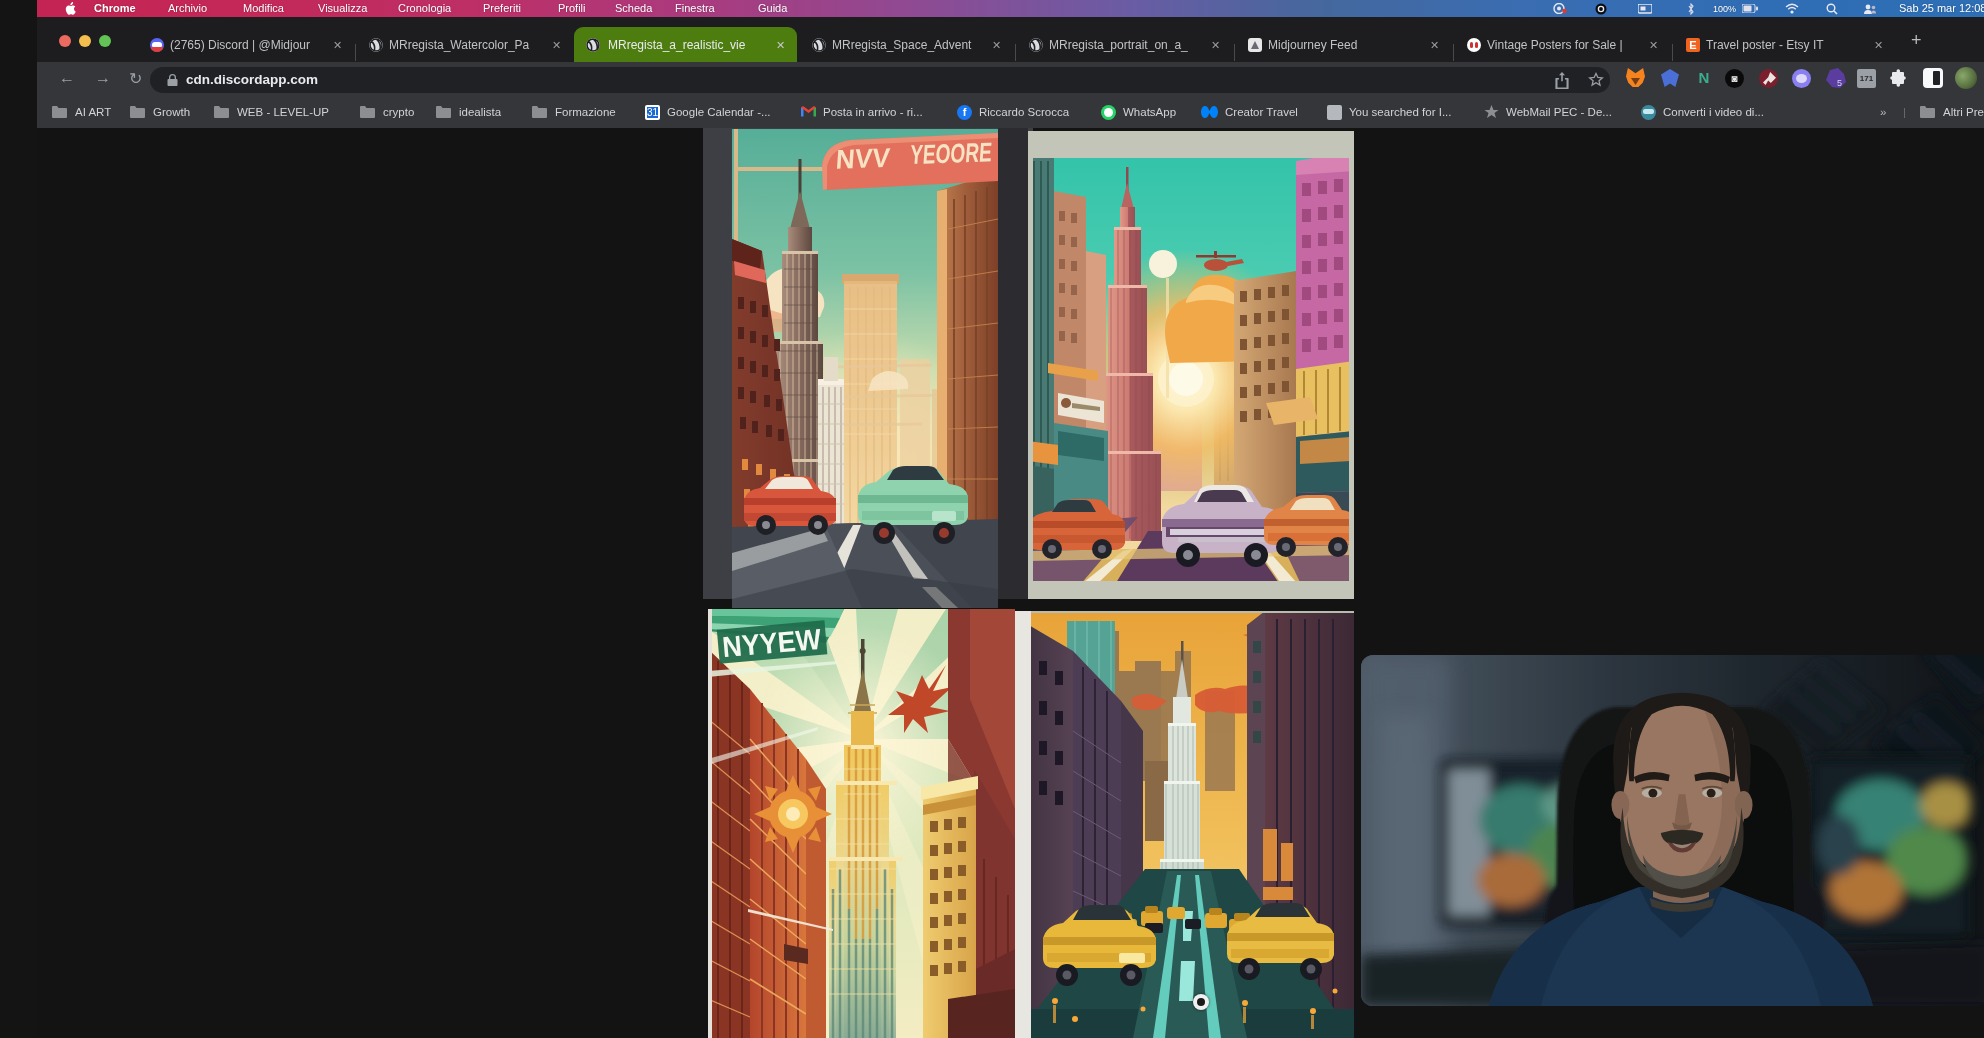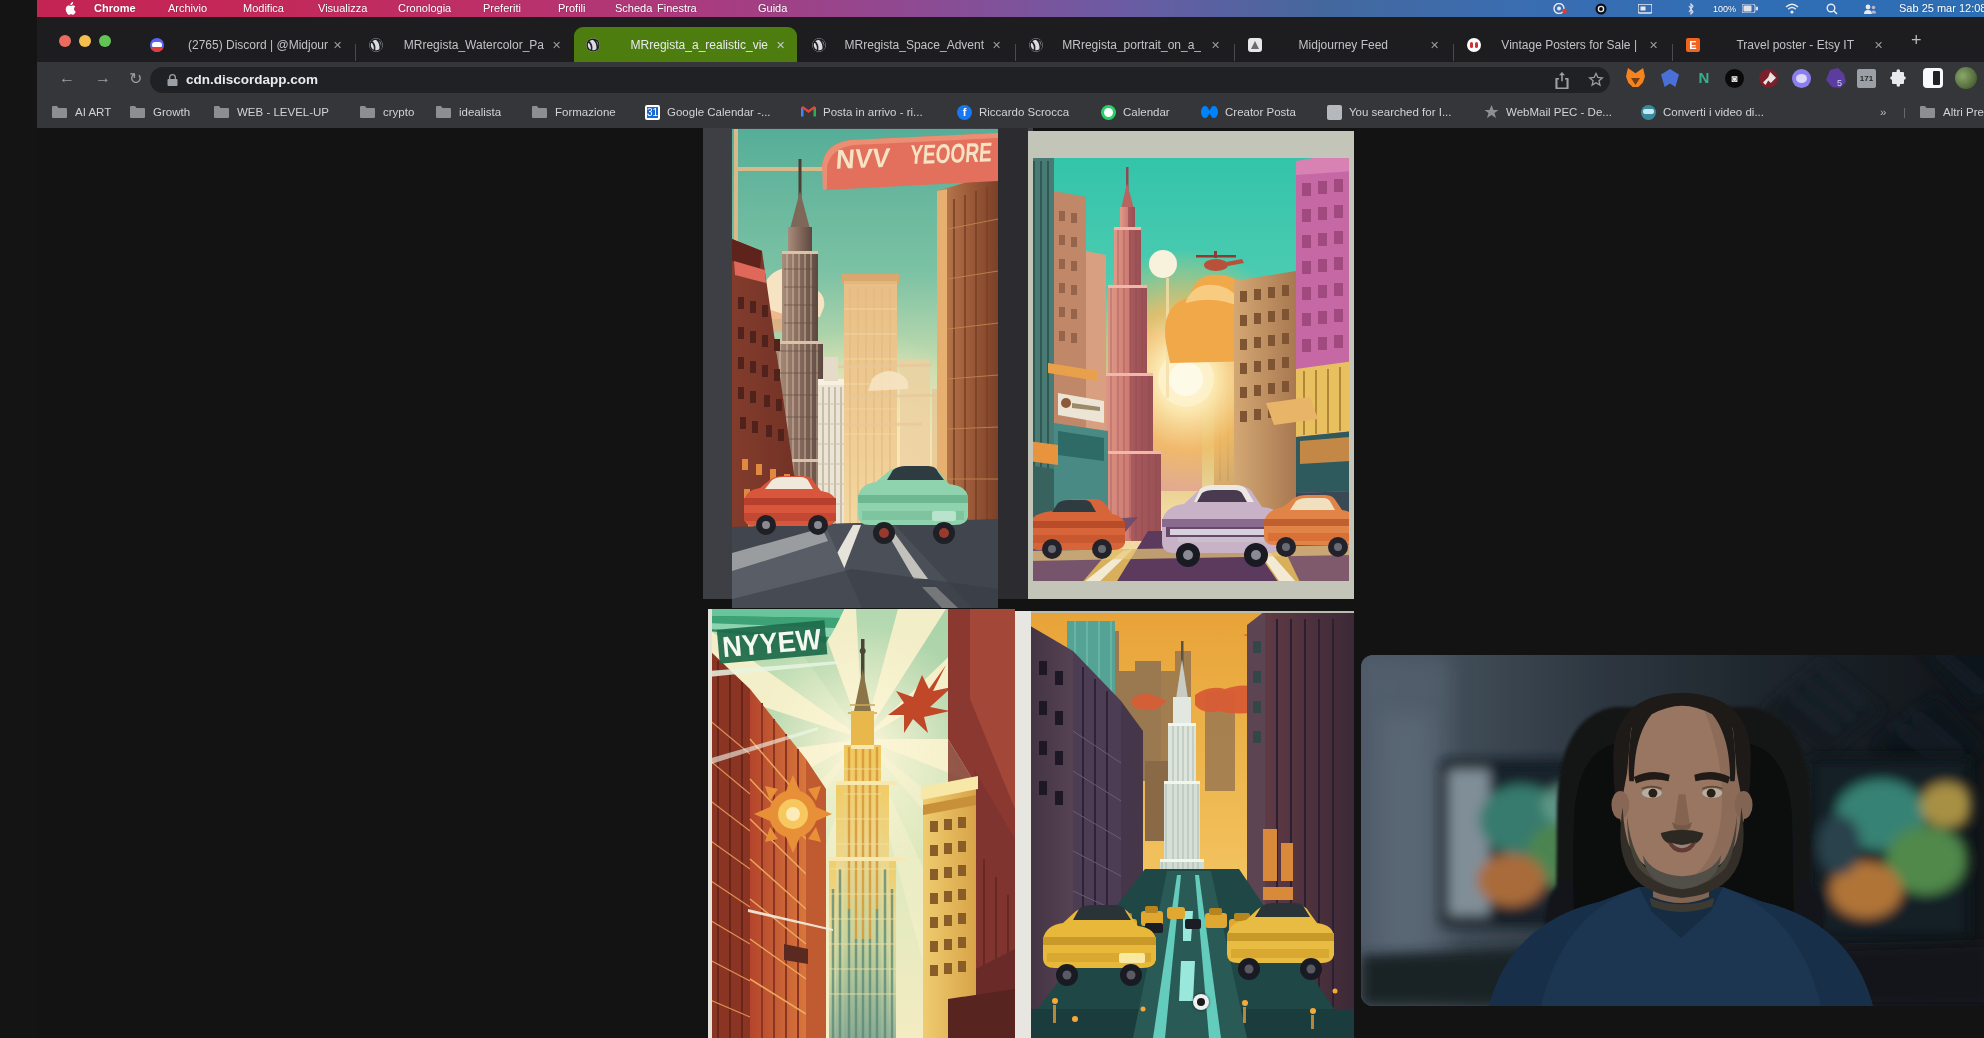--- a/index.html
+++ b/index.html
@@ -11,21 +11,21 @@
   
   #menubar { left:0; top:0; width:1984px; height:17px;
     background:linear-gradient(90deg,#c32453 0%,#c42858 10%,#bd2f66 22%,#ab3a7e 33%,#8f4a92 44%,#6a5ca4 55%,#44689e 65%,#3a6db2 75%,#2f6db4 88%,#2d6fb6 100%);
     color:#fff; font-size:11px; }
   #menubar .mi { position:absolute; top:2px; white-space:nowrap; text-shadow:0 0 2px rgba(0,0,0,.25); }
 
   
   #tabbar { left:0; top:17px; width:1984px; height:45px; background:#1d1d1f; }
   .tl { position:absolute; top:18px; width:12px; height:12px; border-radius:50%; }
   .tab { position:absolute; top:10px; height:35px; color:#c0c2c5; font-size:12px; }
-  .tab .ttl { position:absolute; left:30px; top:11px; white-space:nowrap; overflow:hidden;text-align:right; }
+  .tab .ttl { position:absolute; left:30px; top:11px; white-space:nowrap; overflow:hidden; }
   .tab .tx { position:absolute; top:12px; font-size:11px; color:#9a9da1; }
   .tabsep { position:absolute; top:27px; width:1px; height:17px; background:#4a4a4d; }
   .tico { position:absolute; top:11px; width:14px; height:14px; border-radius:50%; }
 
   
   #urlbar { left:0; top:62px; width:1984px; height:35px; background:#35363a; }
   #urlpill { position:absolute; left:113px; top:5px; width:1460px; height:26px; border-radius:13px; background:#202124; }
   .navic { position:absolute; top:7px; color:#9aa0a6; font-size:16px; }
 
   
@@ -46,21 +46,21 @@
         <path d="M8.4 2.2c.5-.6.8-1.4.7-2.2-.7 0-1.5.5-2 1.1-.4.5-.8 1.3-.7 2.1.8.1 1.5-.4 2-1zM10 6.9c0-1.5 1.2-2.2 1.3-2.3-.7-1-1.8-1.2-2.2-1.2-.9-.1-1.8.6-2.3.6-.5 0-1.2-.6-2-.5-1 0-2 .6-2.5 1.5-1.1 1.9-.3 4.7.8 6.2.5.8 1.1 1.6 1.9 1.6.8 0 1.1-.5 2-.5s1.2.5 2 .5 1.4-.8 1.9-1.5c.6-.9.8-1.7.8-1.8 0 0-1.6-.6-1.7-2.6z" fill="#fff"></path>
       </svg>
     <span class="mi" style="left:57px;font-weight:bold">Chrome</span>
     <span class="mi" style="left:131px">Archivio</span>
     <span class="mi" style="left:206px">Modifica</span>
     <span class="mi" style="left:281px">Visualizza</span>
     <span class="mi" style="left:361px">Cronologia</span>
     <span class="mi" style="left:446px">Preferiti</span>
     <span class="mi" style="left:521px">Profili</span>
     <span class="mi" style="left:578px">Scheda</span>
-    <span class="mi" style="left:620px">Finestra</span>
+    <span class="mi" style="left:638px">Finestra</span>
     <span class="mi" style="left:721px">Guida</span>
     <svg class="mi" style="left:1516px;top:3px" width="14" height="11" viewBox="0 0 14 11">
         <circle cx="6" cy="5.5" r="5" fill="none" stroke="#e8e8f0" stroke-width="1.4"></circle>
         <circle cx="6" cy="5.5" r="2" fill="#e8e8f0"></circle>
         <circle cx="11.5" cy="8" r="2.3" fill="#e03c2e"></circle>
       </svg>
     <svg class="mi" style="left:1558px;top:3px" width="12" height="12" viewBox="0 0 12 12">
         <circle cx="6" cy="6" r="5.5" fill="#0a0c10"></circle>
         <circle cx="6" cy="6" r="2.6" fill="none" stroke="#e8e8f0" stroke-width="1.4"></circle>
       </svg>
@@ -245,25 +245,25 @@
     <svg style="position:absolute;left:764px;top:9px" width="15" height="12" viewBox="0 0 15 12">
         <path d="M0 1.5h2.5v9H0z" fill="#4285f4"></path>
         <path d="M12.5 1.5H15v9h-2.5z" fill="#34a853"></path>
         <path d="M0 1.5L7.5 7 15 1.5 13 0 7.5 4 2 0z" fill="#ea4335"></path>
       </svg>
     <span class="bk" style="left:786px">Posta in arrivo - ri...</span>
     <div style="position:absolute;left:920px;top:8px;width:15px;height:15px;border-radius:50%;background:#1877f2;color:#fff;font-weight:bold;font-size:11px;text-align:center;line-height:15px">f</div>
     <span class="bk" style="left:942px">Riccardo Scrocca</span>
     <div style="position:absolute;left:1064px;top:8px;width:15px;height:15px;border-radius:50%;background:#25d366"></div>
     <div style="position:absolute;left:1067px;top:11px;width:9px;height:9px;border-radius:50%;background:#fff"></div>
-    <span class="bk" style="left:1086px">Calendar</span>
+    <span class="bk" style="left:1086px">WhatsApp</span>
     <svg style="position:absolute;left:1164px;top:9px" width="17" height="12" viewBox="0 0 17 12">
         <path d="M4 0C1.8 0 0 2.7 0 6s1.8 6 4 6c1.5 0 2.8-1.3 3.6-3L8.5 7l.9 2c.8 1.7 2.1 3 3.6 3 2.2 0 4-2.7 4-6s-1.8-6-4-6c-1.5 0-2.8 1.3-3.6 3l-.9 2-.9-2C6.8 1.3 5.5 0 4 0z" fill="#0082fb"></path>
       </svg>
-    <span class="bk" style="left:1188px">Creator Posta</span>
+    <span class="bk" style="left:1188px">Creator Travel</span>
     <div style="position:absolute;left:1290px;top:8px;width:15px;height:15px;background:#b5b8bc;border-radius:2px"></div>
     <span class="bk" style="left:1312px">You searched for I...</span>
     <svg style="position:absolute;left:1447px;top:8px" width="15" height="15" viewBox="0 0 15 15">
         <path d="M7.5 0l2 5h5l-4 3.1 1.5 5L7.5 10l-4.5 3.1 1.5-5L.5 5h5z" fill="#8c8e92"></path>
       </svg>
     <span class="bk" style="left:1469px">WebMail PEC - De...</span>
     <div style="position:absolute;left:1604px;top:8px;width:15px;height:15px;border-radius:50%;background:#3a8a9e"></div>
     <div style="position:absolute;left:1606px;top:12px;width:11px;height:5px;background:#c8e8f0;border-radius:2px"></div>
     <span class="bk" style="left:1626px">Converti i video di...</span>
     <span class="bk" style="left:1843px;color:#b8babd">»</span>

